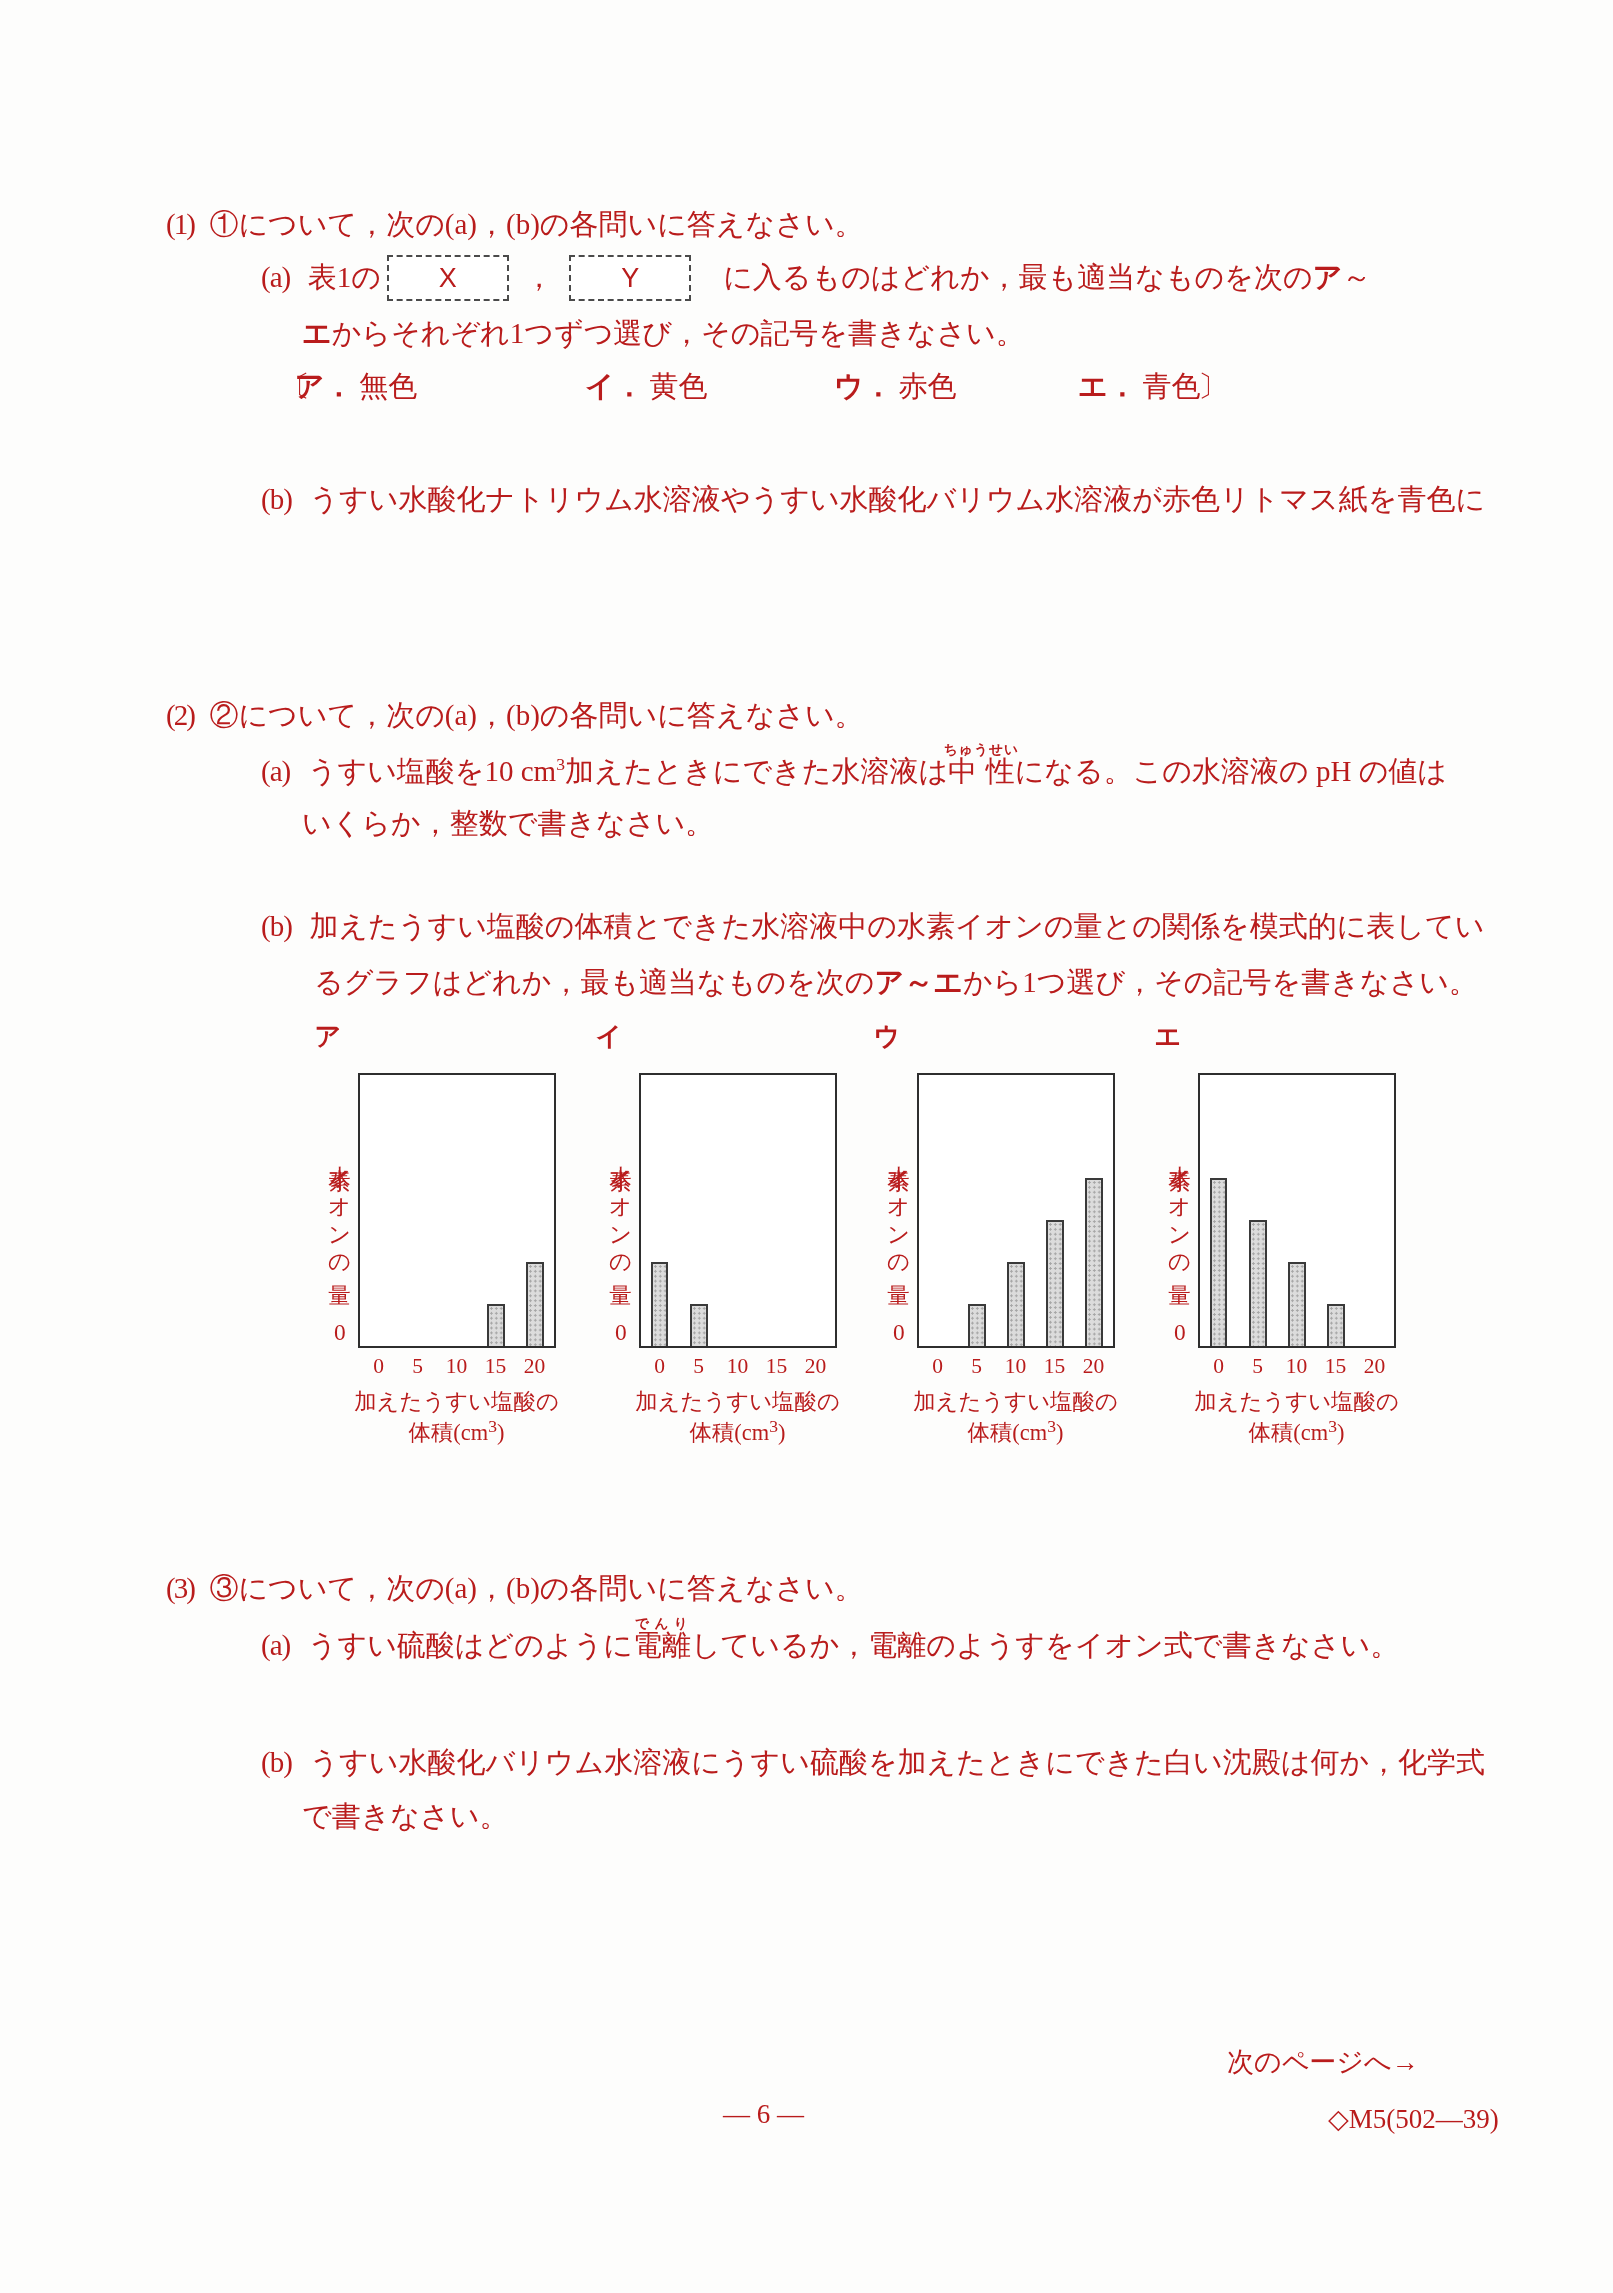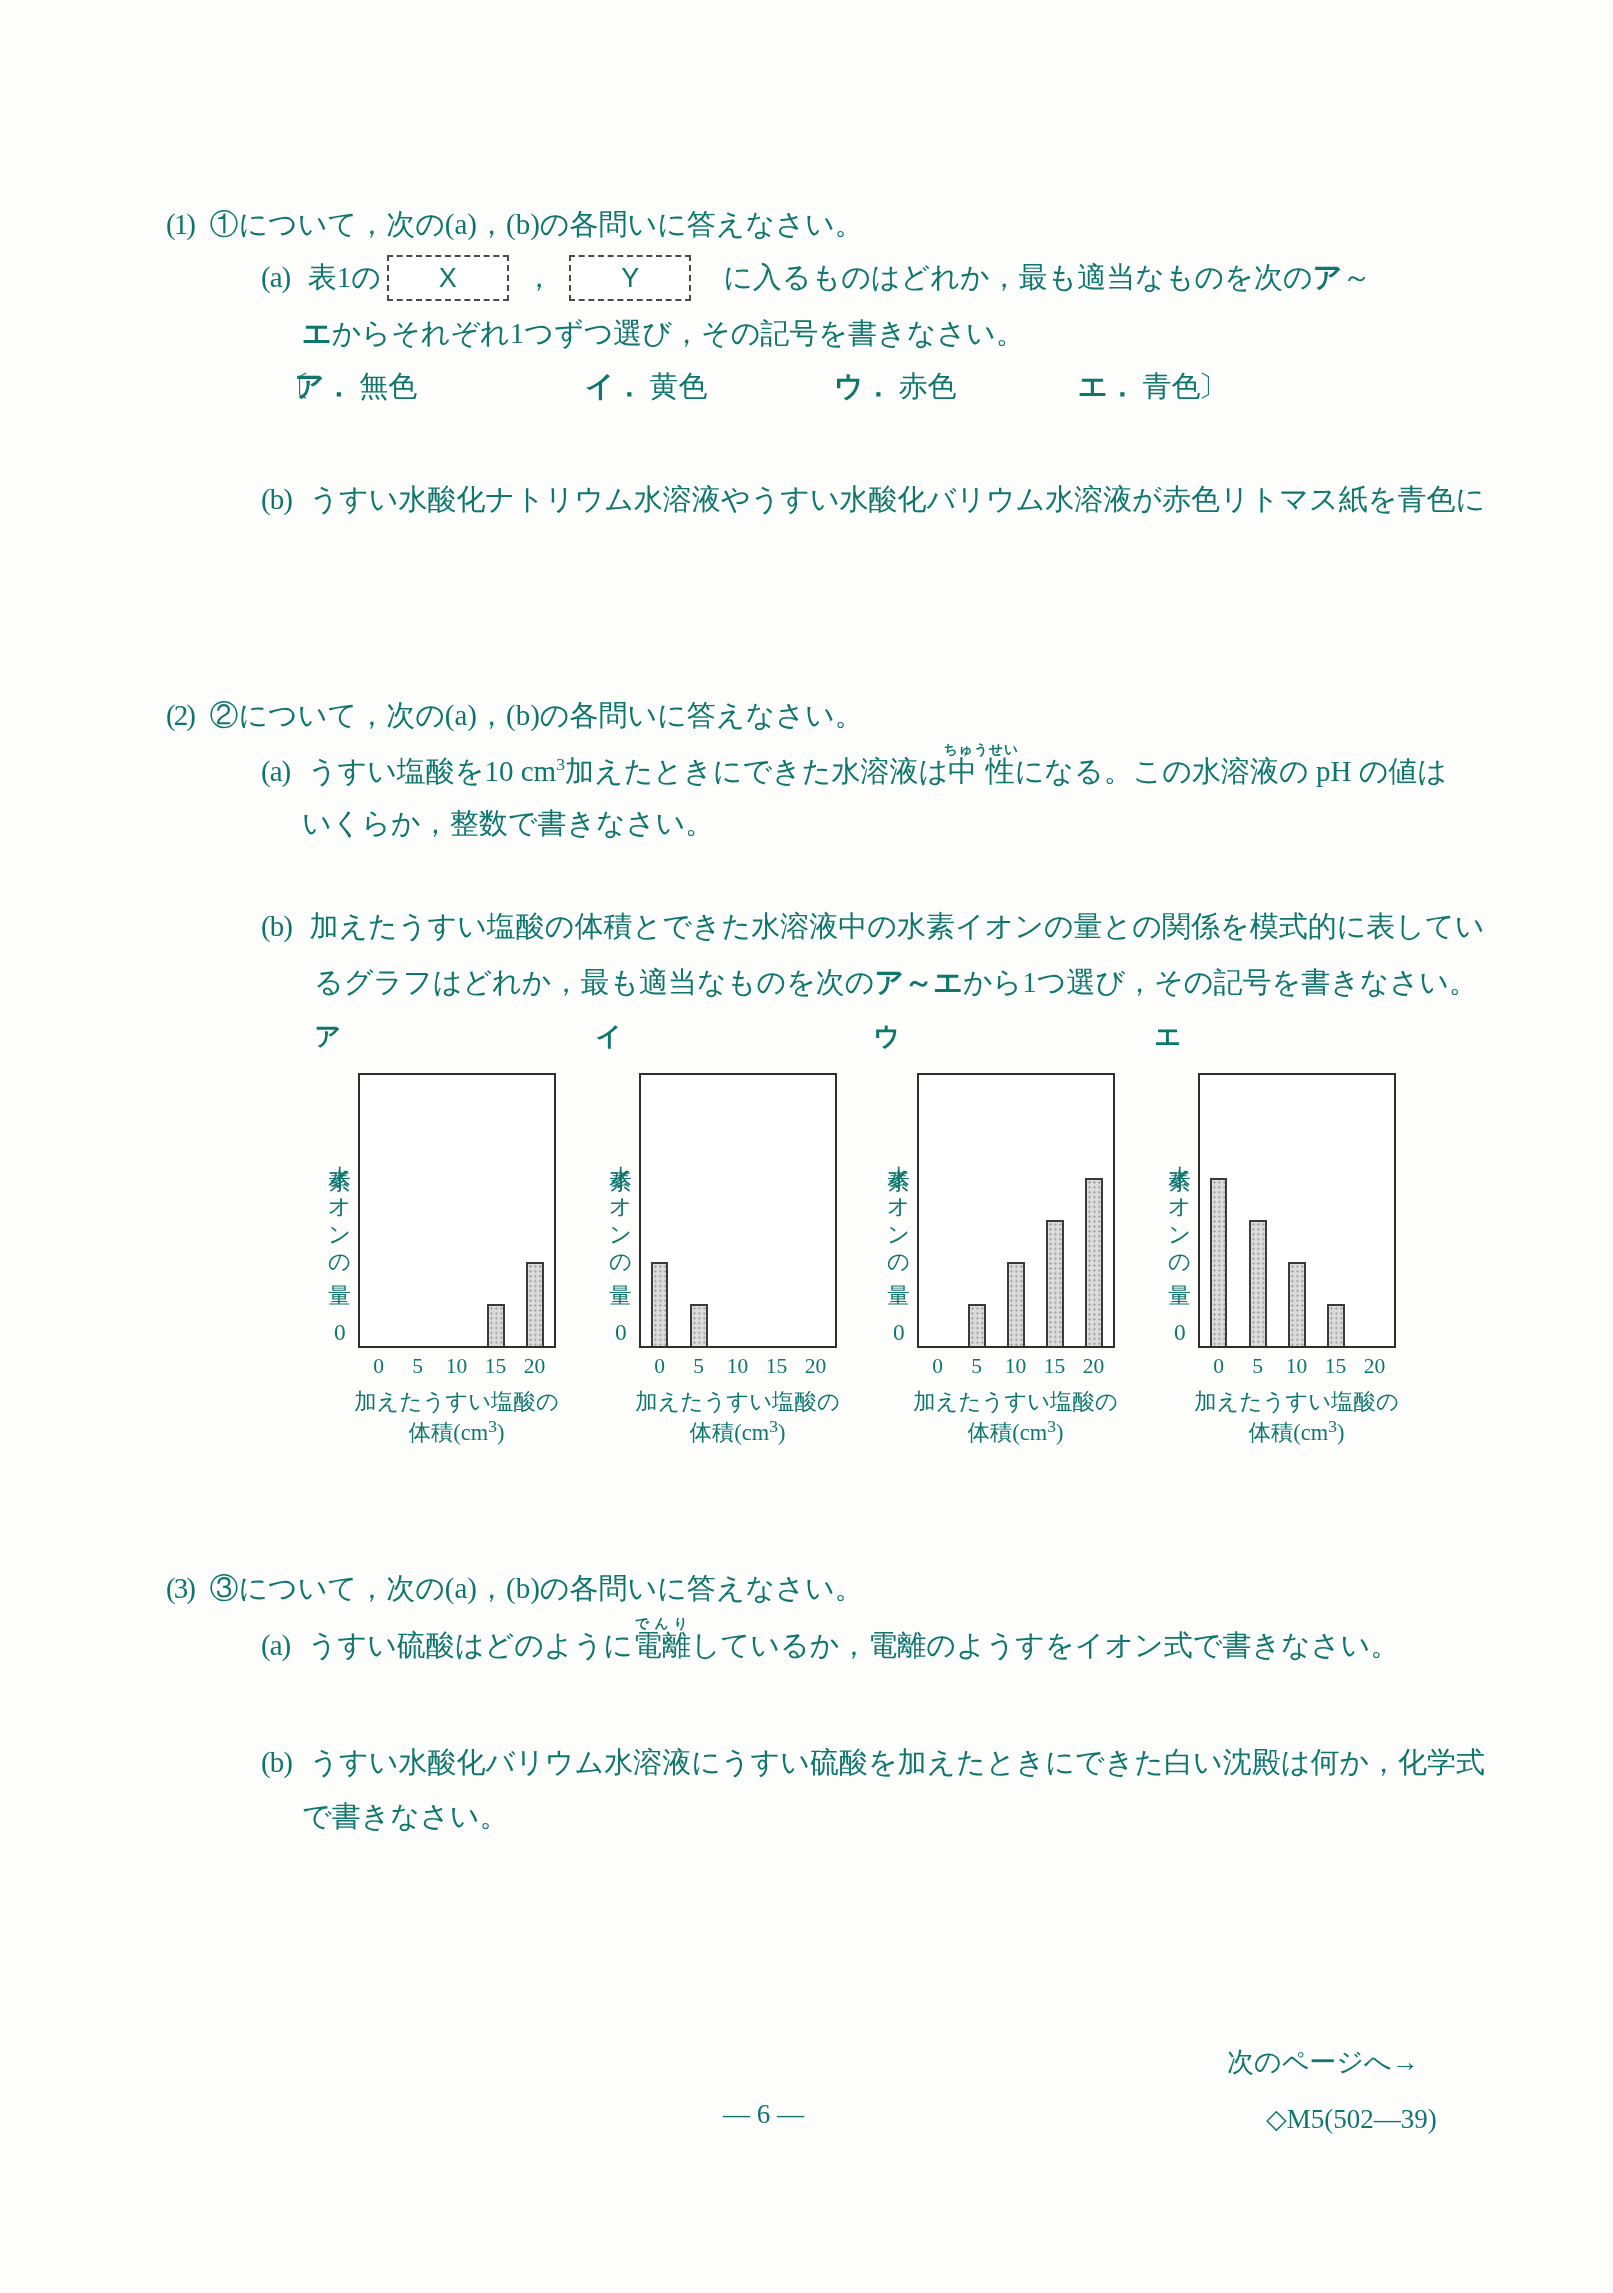--- a/index.html
+++ b/index.html
@@ -1,21 +1,21 @@
 <!DOCTYPE html>
 <html><head>
 <meta charset="utf-8">
 <style>
   html,body{margin:0;padding:0;background:#ffffff;}
   .page{
     position:relative;
     width:1613px;height:2294px;
     background:#fdfdfc;
     font-family:"Liberation Serif","DejaVu Serif",serif;
-    color:#0f766e;
+    color:#b91c1c;
     overflow:hidden;
   }
   .line{
     position:absolute;
     white-space:nowrap;
     font-size:29px;
     line-height:47px;
   }
   .row-flex{display:flex;align-items:center;height:49px;}
   .qnum{letter-spacing:-2px;margin-right:15.6px;}
@@ -222,16 +222,16 @@
 
   <div class="line" style="left:261px;top:1739px;">
     <span class="marker">(b)</span><span>うすい水酸化バリウム水溶液にうすい硫酸を加えたときにできた白い沈殿は何か，化学式</span>
   </div>
   <div class="line" style="left:302px;top:1793px;">
     <span>で書きなさい。</span>
   </div>
 
   <div class="footer-text" style="left:1227px;top:2044px;">次のページへ→</div>
   <div class="footer-text" style="left:666px;top:2099px;width:195px;text-align:center;">— 6 —</div>
-  <div class="footer-text" style="left:1266px;top:2103px;">◇M5(502—39)</div>
+  <div class="footer-text" style="left:1328px;top:2103px;">◇M5(502—39)</div>
 
 </div>
 
 
 </body></html>

